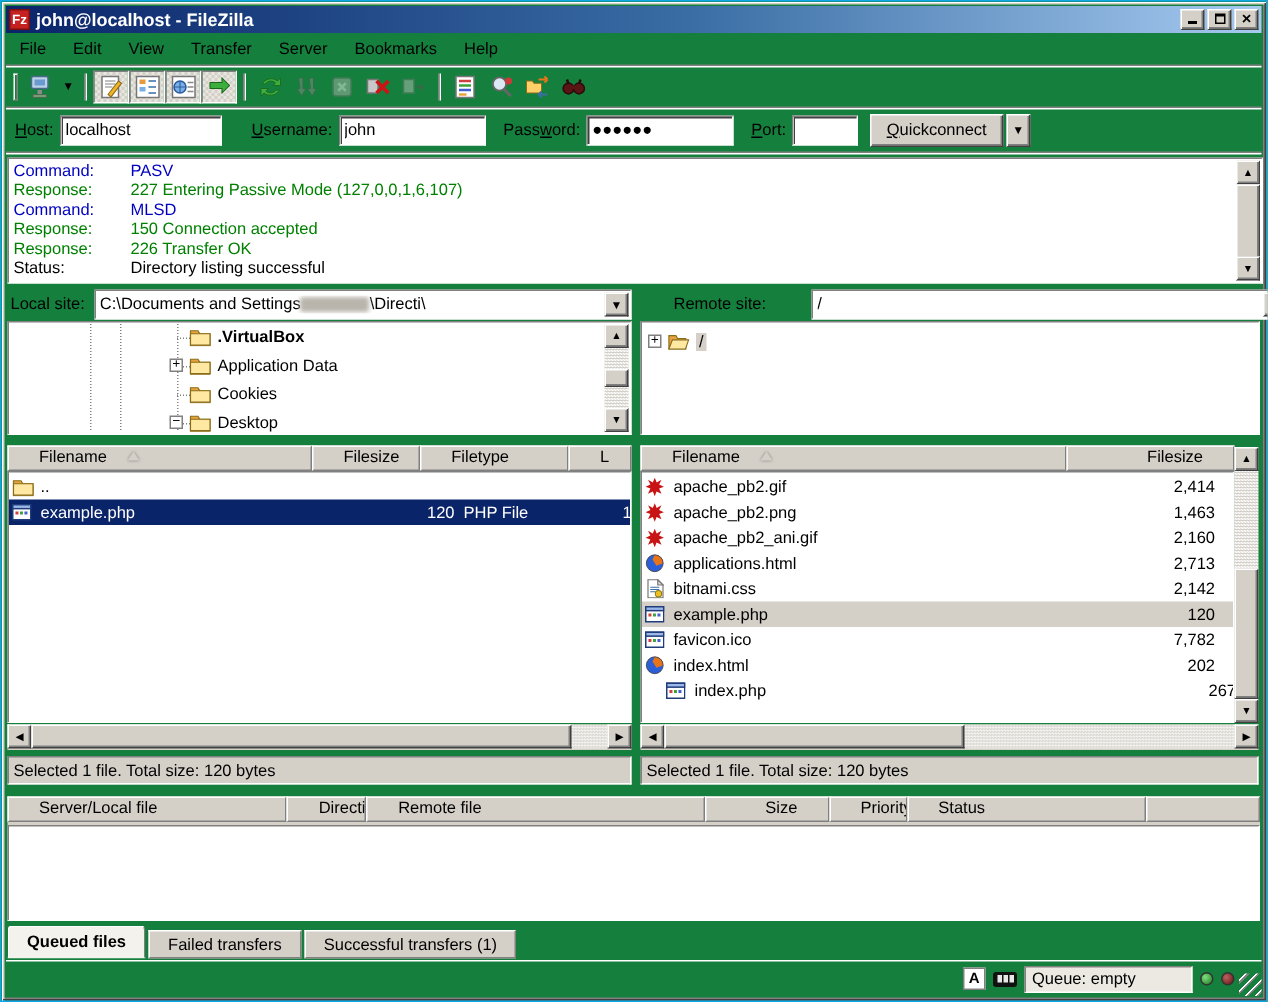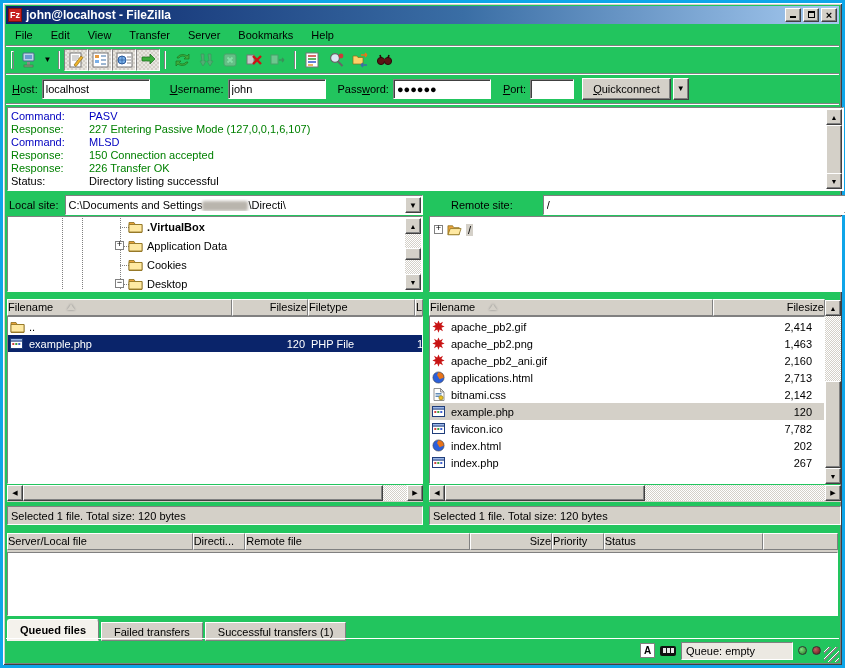--- a/index.html
+++ b/index.html
@@ -1,19 +1,19 @@
 <!DOCTYPE html>
 <html><head>
 <meta charset="utf-8">
 <style>
   * { margin:0; padding:0; box-sizing:border-box; }
   html,body { width:845px; height:668px; overflow:hidden; }
   body { font-family:"Liberation Sans", sans-serif; font-size:11px; color:#000; background:#d4d0c8; }
-  .window { position:relative; width:845px; height:668px; background:#22c55e;
-            border:3px solid #0ea5e9; box-shadow: inset 1px 1px 0 #fff, inset -1px -1px 0 #404040, inset 2px 2px 0 #d4d0c8, inset -2px -2px 0 #808080; }
+  .window { position:relative; width:845px; height:668px; background:#15803d;
+            border:1px solid #0ea5e9; box-shadow: inset 1px 1px 0 #fff, inset -1px -1px 0 #404040, inset 2px 2px 0 #d4d0c8, inset -2px -2px 0 #808080; }
   
   .raised  { border:1px solid; border-color:#fff #404040 #404040 #fff; box-shadow: inset -1px -1px 0 #808080; background:#d4d0c8; }
   .raisedL { border:1px solid; border-color:#fff #808080 #808080 #fff; background:#d4d0c8; }
   .sunken  { border:1px solid; border-color:#808080 #fff #fff #808080; box-shadow: inset 1px 1px 0 #404040; background:#fff; }
   .sunkenL { border:1px solid; border-color:#808080 #fff #fff #808080; }
   .etched  { border-top:1px solid #808080; border-bottom:1px solid #fff; height:2px; }
   
   .titlebar { position:absolute; left:3px; top:3px; right:3px; height:18px;
               background:linear-gradient(90deg,#0a246a 0%,#3a6ea5 55%,#a6caf0 100%);
               display:flex; align-items:center; padding:0 2px; }
@@ -68,21 +68,21 @@
   .tree-row { position:absolute; height:19px; display:flex; align-items:center; white-space:nowrap; }
   .expander { width:9px; height:9px; background:#fff; border:1px solid #808080; font-size:9px; line-height:7px; text-align:center; flex:none;
               font-family:"Liberation Mono",monospace; }
   .tree-vline { position:absolute; width:1px; background:repeating-linear-gradient(to bottom,#808080 0 1px,transparent 1px 2px); }
   .tree-hstub { position:absolute; height:1px; background:repeating-linear-gradient(to right,#808080 0 1px,transparent 1px 2px); }
   .tree-label { margin-left:4px; }
   .tree-label.selected { background:#d4d0c8; padding:0 2px; }
   .ficon { width:15px; height:13px; flex:none; margin-left:4px; display:inline-flex; }
   
   .lheader { position:absolute; height:17px; background:#d4d0c8; display:flex; }
-  .hcell { position:relative; height:17px; line-height:15px; padding:0 0; overflow:hidden; white-space:nowrap; }
+  .hcell { position:relative; height:17px; line-height:15px; padding:0 20px; overflow:hidden; white-space:nowrap; }
   .hcell.right { text-align:right; }
   .sort-arrow { display:inline-block; margin-left:14px; width:0; height:0; border-left:4px solid transparent; border-right:4px solid transparent;
                 border-bottom:6px solid #d4d0c8; filter:drop-shadow(0 0 1px #808080); vertical-align:1px; }
   .list-pane { position:absolute; background:#fff; overflow:hidden; }
   .frow { position:absolute; left:0; right:0; height:17px; }
   .frow .cell { position:absolute; top:0; height:17px; line-height:16px; white-space:nowrap; overflow:hidden; display:flex; align-items:center; }
   .frow .cell.right { justify-content:flex-end; }
   .frow.sel-focus { background:#0a246a; color:#fff; }
   .frow.sel-blur { background:#d4d0c8; color:#000; }
   .fic { width:16px; height:13px; display:inline-flex; margin:0 3px 0 2px; flex:none; }
@@ -551,21 +551,21 @@
               <path d="M6.5 0.9a5.6 5.6 0 0 1 5.6 5.6L7.6 8.2 5 4z" fill="#e8741a"></path>
               <circle cx="6.5" cy="6.5" r="5.6" fill="none" stroke="#444" stroke-width=".6"></circle>
             </svg>
           </span>
           <span class="fname">index.html</span>
         </span>
         <span class="cell right" style="left:282px; width:100px;">
           <span class="fsize">202</span>
         </span>
       </div>
-      <div class="frow" style="top: 137px;">
+      <div class="frow" style="top: 137px; margin-left: 14px;">
         <span class="cell" style="left:0; width:282px;">
           <span class="fic">
             <svg width="13" height="13" viewBox="0 0 13 13">
               <rect x=".5" y="1.5" width="12" height="10" fill="#fff" stroke="#1f3d7a"></rect>
               <rect x=".5" y="1.5" width="12" height="2.6" fill="#9db8e8" stroke="#1f3d7a"></rect>
               <rect x="2.3" y="6" width="2" height="2" fill="#d04040"></rect>
               <rect x="5.3" y="6" width="2" height="2" fill="#3da03d"></rect>
               <rect x="8.3" y="6" width="2" height="2" fill="#4060d0"></rect>
             </svg>
           </span>

